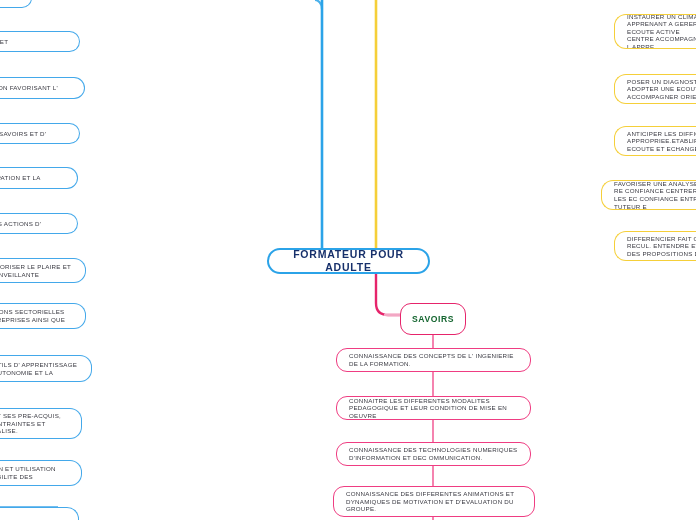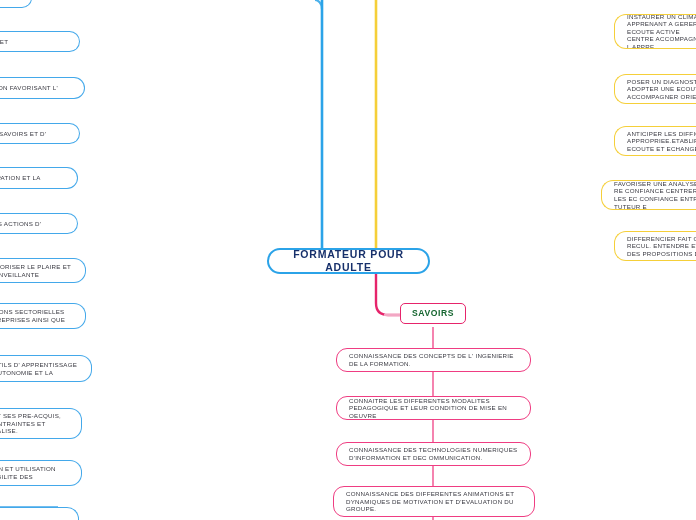--- a/index.html
+++ b/index.html
@@ -45,22 +45,22 @@
     color:#17306b;
     font-size:10.5px;
     font-weight:bold;
     letter-spacing:.8px;
     text-align:center;
   }
 
   
   .branch-savoirs{
     border:1.6px solid #e6246b;
-    border-radius:5px;
-    left:400px;top:303px;width:66px;height:21px;
+    border-radius:11px;
+    left:400px;top:303px;width:66px;height:32px;
     justify-content:center;
   }
   .branch-savoirs .txt{
     color:#14652f;
     font-size:8.6px;
     font-weight:bold;
     letter-spacing:.55px;
     text-align:center;
   }
 

